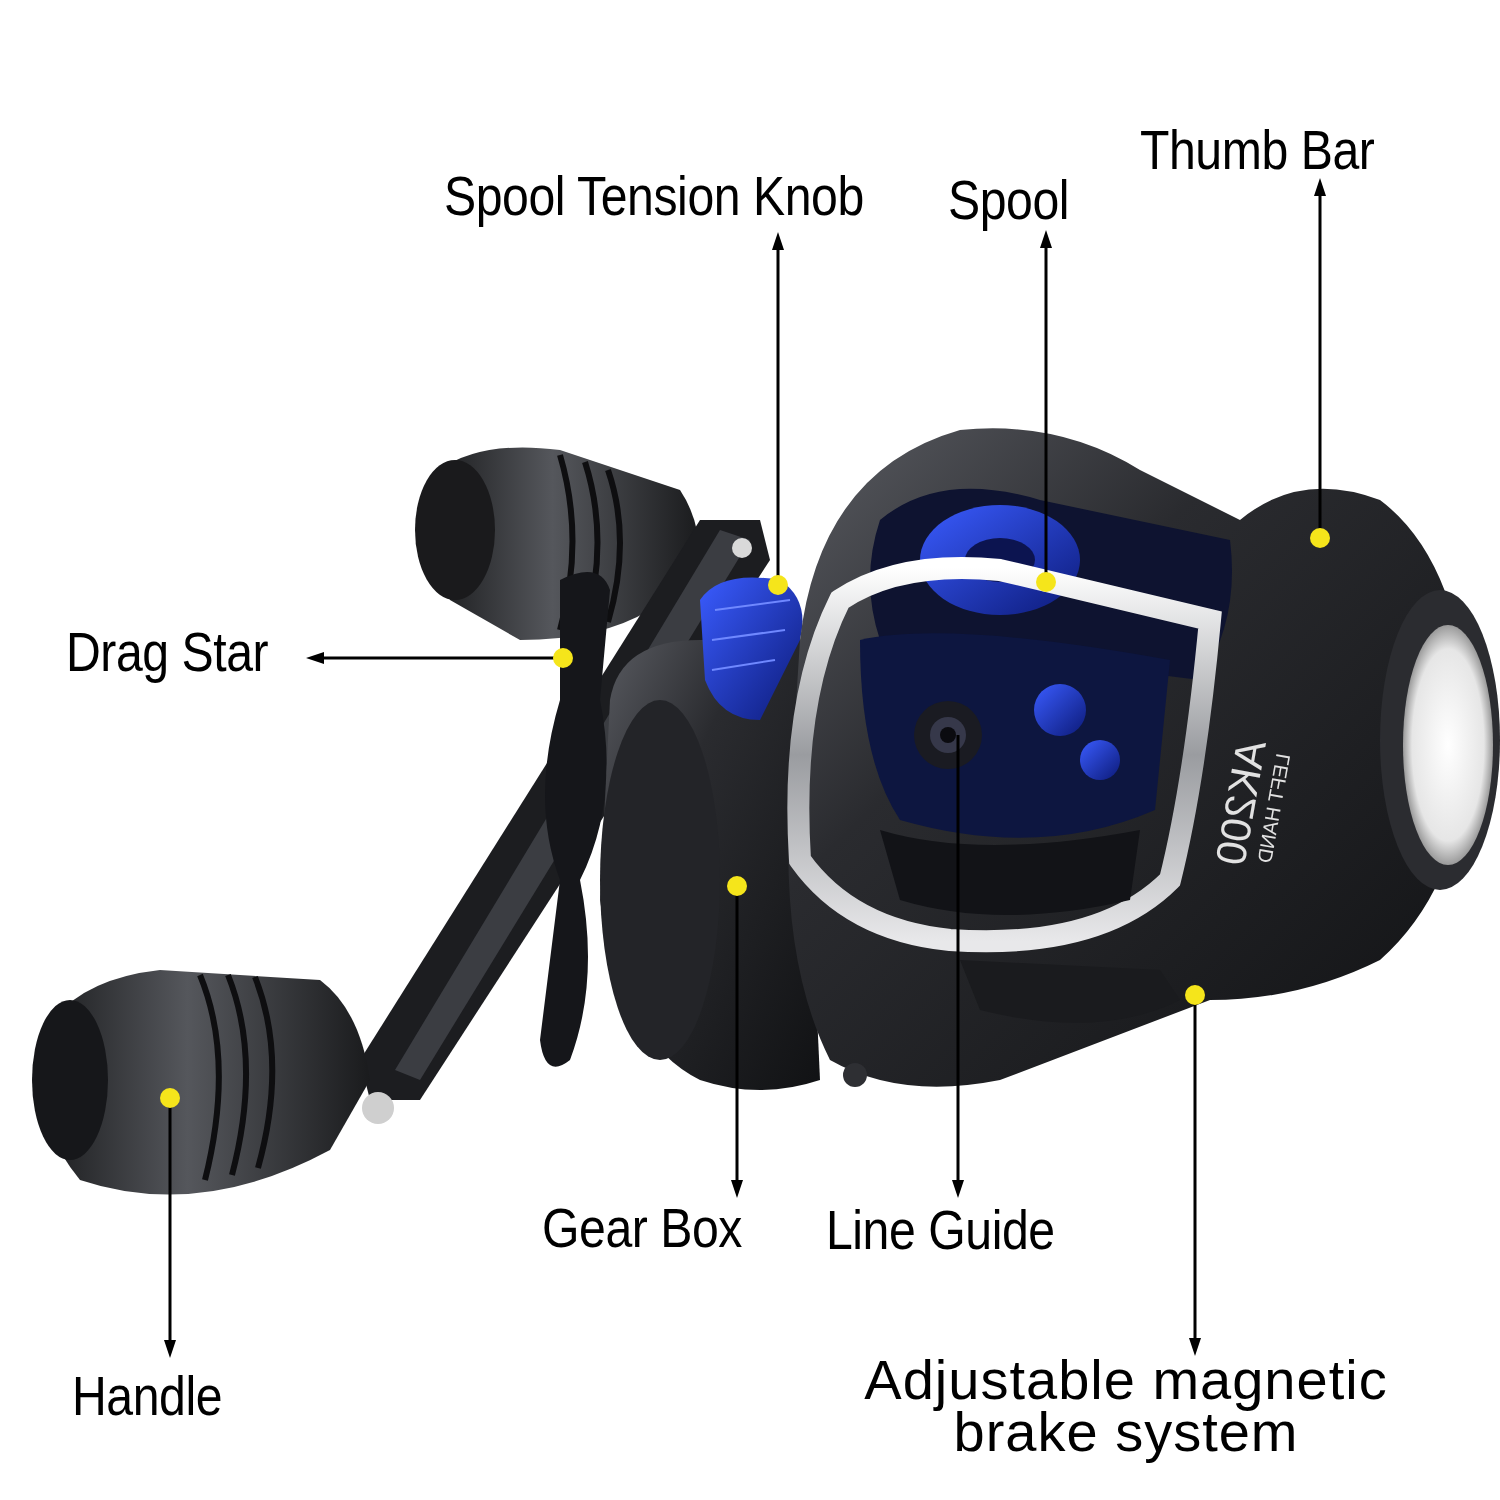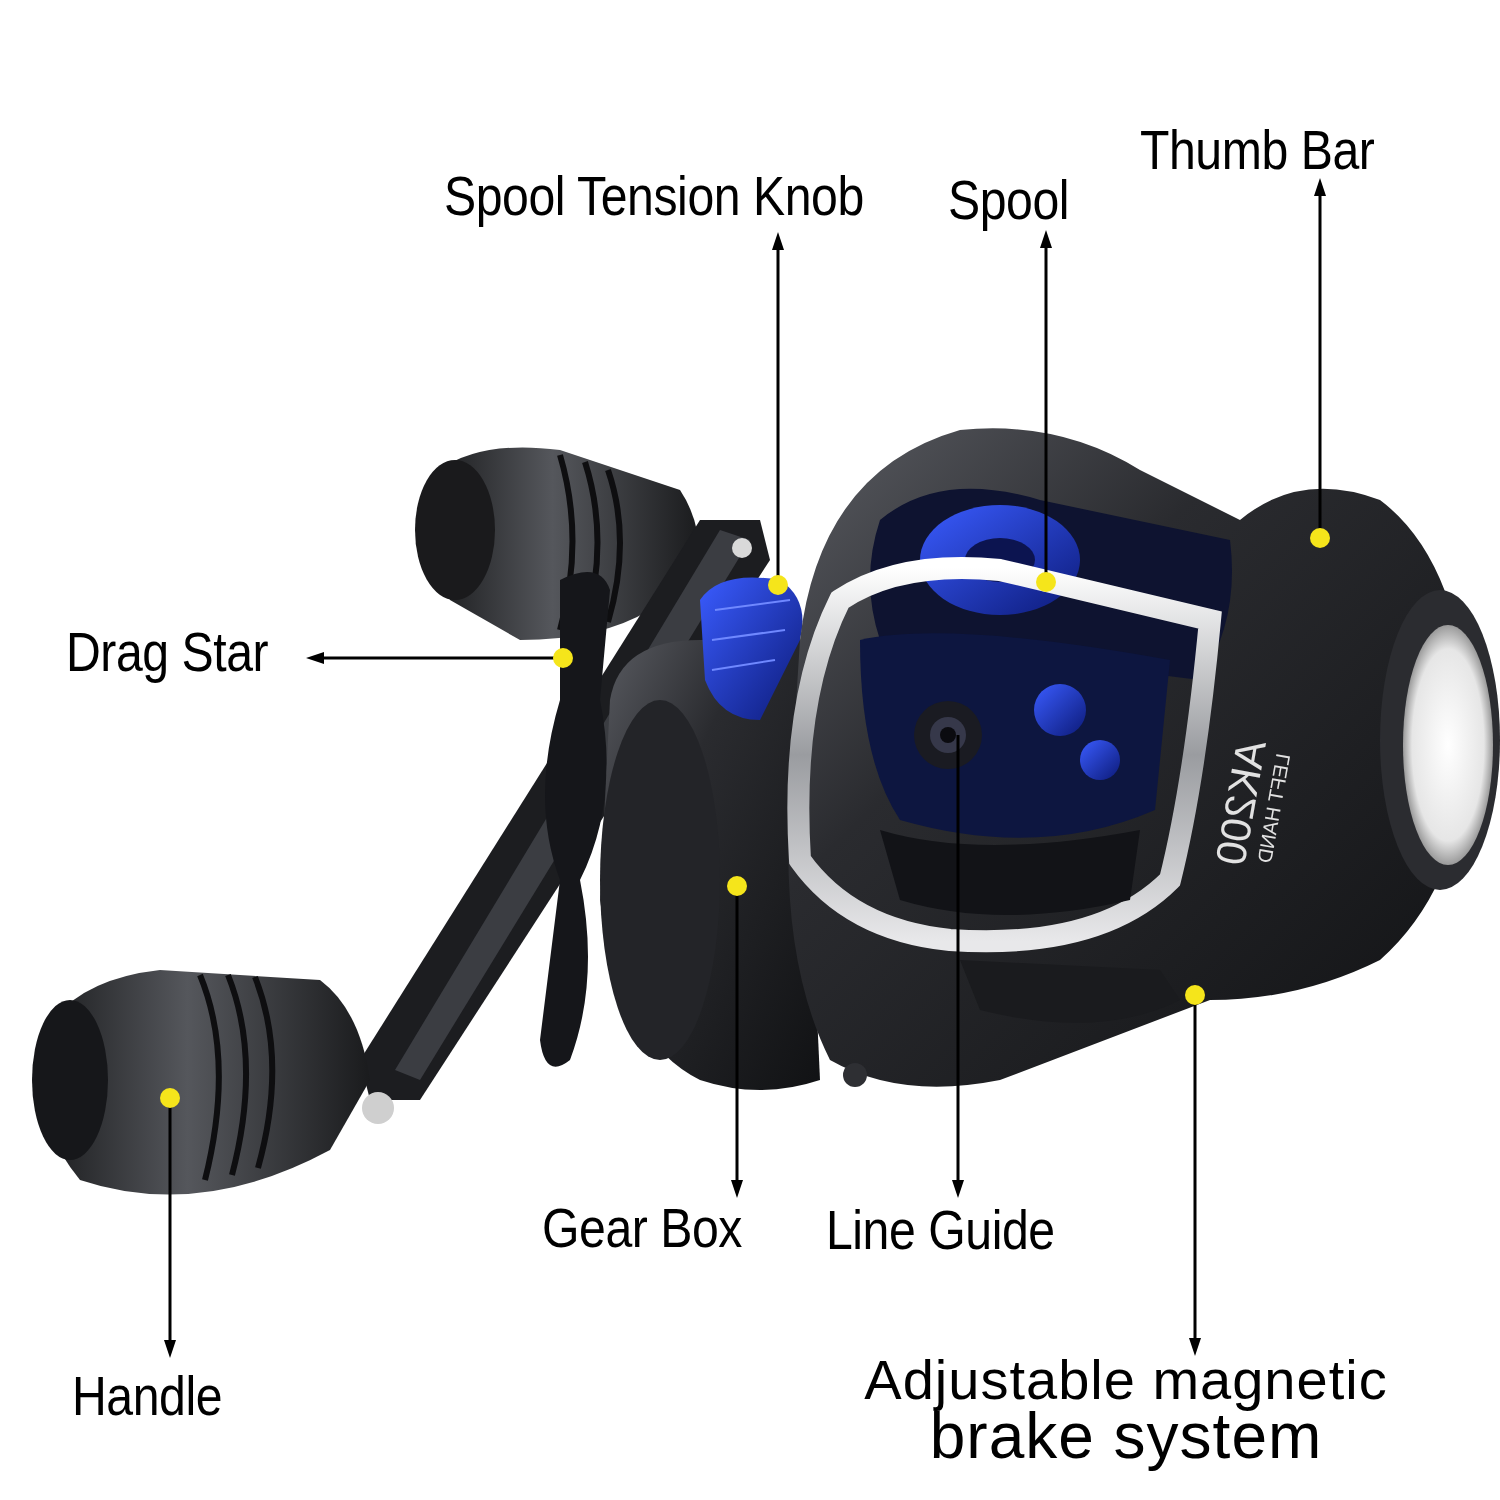--- a/index.html
+++ b/index.html
@@ -142,14 +142,14 @@
   </svg>
 
   <div class="label" style="left:1140px;top:122px;font-size:56px;">Thumb Bar</div>
   <div class="label" style="left:444px;top:168px;font-size:56px;">Spool Tension Knob</div>
   <div class="label" style="left:948px;top:172px;font-size:56px;">Spool</div>
   <div class="label" style="left:66px;top:624px;font-size:56px;">Drag Star</div>
   <div class="label" style="left:542px;top:1200px;font-size:56px;">Gear Box</div>
   <div class="label" style="left:826px;top:1202px;font-size:56px;">Line Guide</div>
   <div class="label" style="left:72px;top:1368px;font-size:56px;">Handle</div>
   <div class="label wide" style="left:836px;top:1352px;width:580px;font-size:56px;">Adjustable magnetic</div>
-  <div class="label wide" style="left:836px;top:1404px;width:580px;font-size:64px;">brake system</div>
+  <div class="label wide" style="left:836px;top:1404px;width:580px;font-size:56px;">brake system</div>
 </div>
 
 </body></html>

